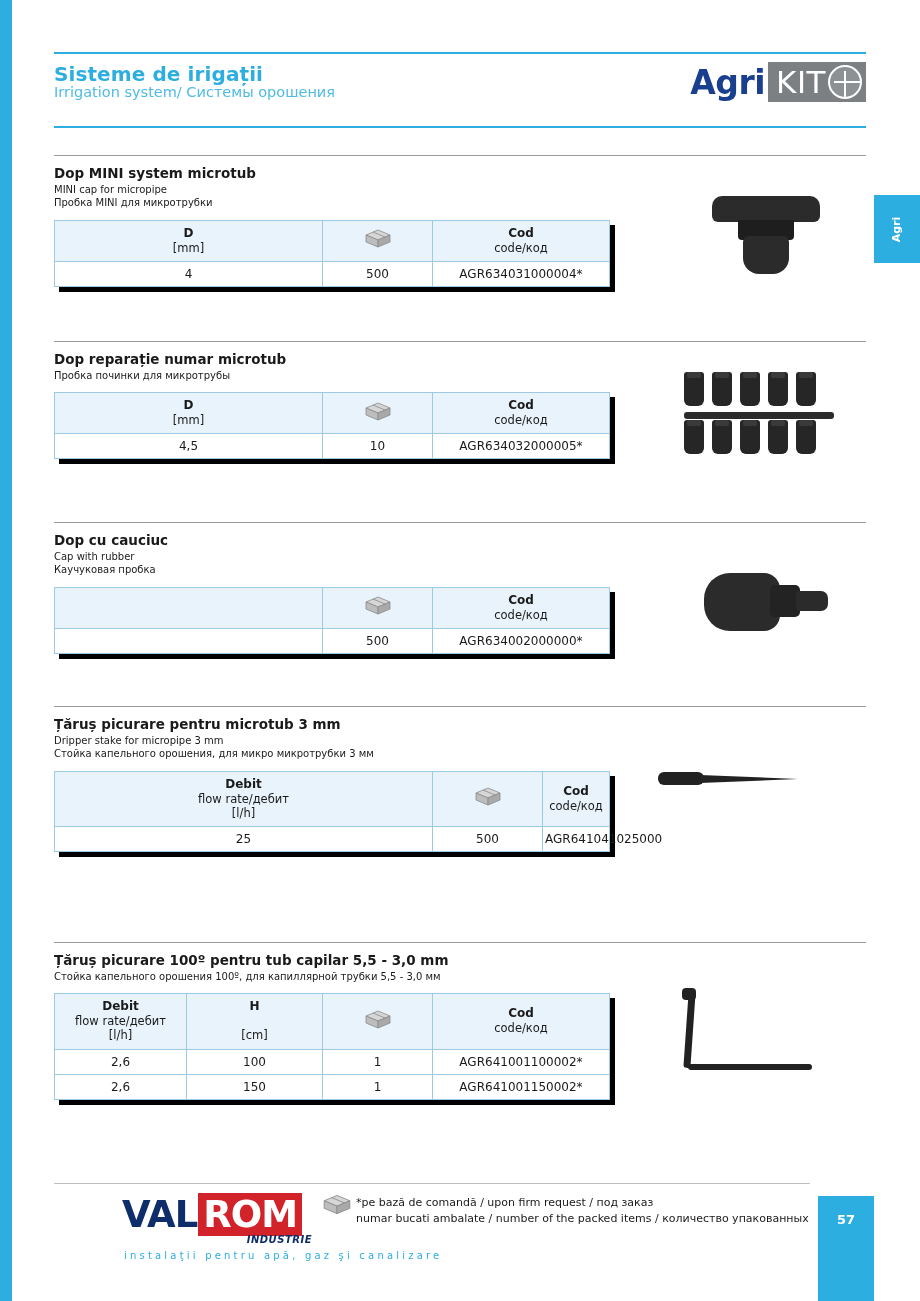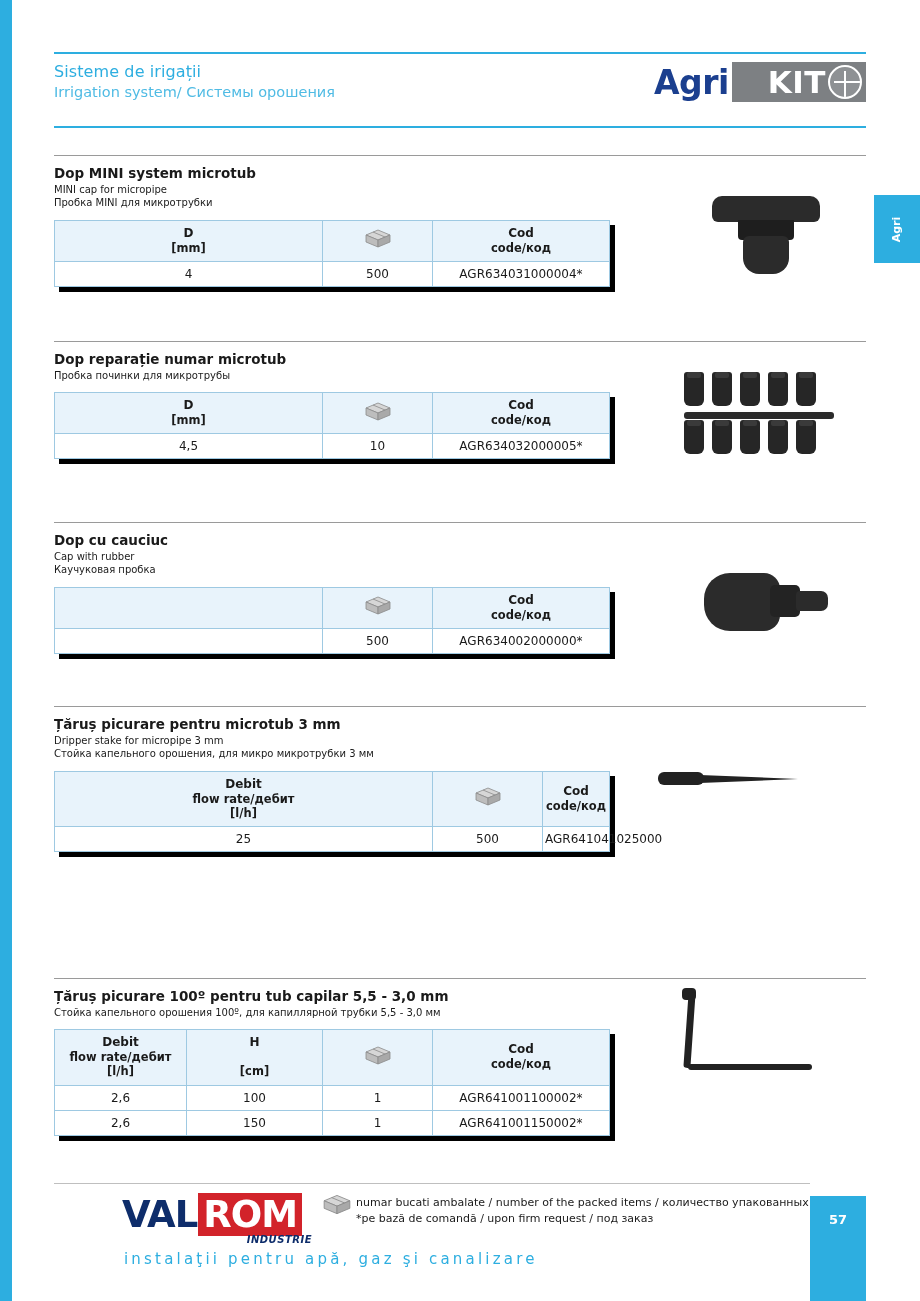--- a/index.html
+++ b/index.html
@@ -28,22 +28,22 @@
   }
   .header-rule-bottom {
     position: absolute;
     left: 54px; top: 126px;
     width: 812px; height: 2px;
     background: #2daee0;
   }
   .header-title {
     position: absolute;
     left: 54px; top: 62px;
-    font-size: 16px;
-    font-weight: normal;
+    font-size: 20px;
+    font-weight: bold;
     color: #2daee0;
     letter-spacing: .1px;
   }
   .header-sub {
     position: absolute;
     left: 54px; top: 84px;
     font-size: 14.5px;
     color: #4fbbe4;
     font-weight: normal;
   }
@@ -66,24 +66,23 @@
   .logo-kitbox {
     display: flex;
     align-items: center;
     background: #7d8083;
     height: 40px;
     padding: 0 4px 0 8px;
     margin-left: 3px;
   }
   .logo-kit {
     font-size: 31px;
-    font-weight: bold;
+    font-weight: normal;
     color: #ffffff;
     letter-spacing: 0.5px;
-    margin-left: 28px;
   }
   .logo-circle {
     width: 34px; height: 34px;
     border-radius: 50%;
     background: #8e9194;
     border: 2px solid #ffffff;
     margin-left: 2px;
     position: relative;
     overflow: hidden;
   }
@@ -166,21 +165,21 @@
     font-size: 12px;
     padding: 0;
   }
   table.spec thead th {
     background: #e8f3fb;
     font-weight: bold;
     padding: 5px 2px 6px;
     line-height: 1.25;
   }
   table.spec thead th .sub {
-    font-weight: bold;
+    font-weight: normal;
     font-size: 11.5px;
     display: block;
   }
   table.spec tbody td {
     background: #ffffff;
     padding: 5px 2px;
     font-size: 12px;
   }
 
   
@@ -326,38 +325,38 @@
     font-style: italic;
     font-weight: bold;
     color: #0e2d6b;
     text-align: right;
     letter-spacing: .5px;
     margin-top: 1px;
   }
   .valrom-tag {
     position: absolute;
     left: 124px; top: 1250px;
-    font-size: 15px;
+    font-size: 10px;
     color: #2daee0;
     letter-spacing: 3.2px;
   }
   .foot-note {
     position: absolute;
     left: 356px; top: 1195px;
     font-size: 11px;
     color: #1a1a1a;
     line-height: 1.45;
   }
   .foot-box-icon {
     position: absolute;
     left: 322px; top: 1192px;
   }
   .page-box {
     position: absolute;
-    right: 54px; top: 1196px;
+    right: 46px; top: 1196px;
     width: 56px; height: 105px;
     background: #2daee0;
     color: #ffffff;
     font-size: 13px;
     font-weight: bold;
     text-align: center;
     padding-top: 16px;
   }
 </style>
 </head>
@@ -570,21 +569,21 @@
     </table>
   </div>
 </div>
 <div class="prod-img" style="left:658px; top:766px;">
   <div class="stake">
     <div class="barrel"></div>
       <div class="needle"></div>
   </div>
 </div>
 
-<div class="section" style="top:942px;margin-top:36px;">
+<div class="section" style="top:942px;">
   <div class="sec-rule"></div>
   <div class="sec-title">Țăruș picurare 100º pentru tub capilar 5,5 - 3,0 mm</div>
   <div class="sec-sub">Стойка капельного орошения 100º, для капиллярной трубки 5,5 - 3,0 мм</div>
   <div class="tbl-wrap" style="width:556px;">
     <div class="tbl-shadow"></div>
     <table class="spec" style="width:556px;">
       <thead>
         <tr>
           <th style="width:132px;">
             <span>Debit</span>
@@ -647,19 +646,19 @@
 
 <div class="foot-box-icon">
   <svg width="30" height="24" viewBox="0 0 28 22">
     <polygon points="2,8 14,3 26,8 14,13" fill="#d6d6d6" stroke="#8a8a8a" stroke-width="0.8"></polygon>
     <polygon points="2,8 14,13 14,20 2,15" fill="#bdbdbd" stroke="#8a8a8a" stroke-width="0.8"></polygon>
     <polygon points="26,8 14,13 14,20 26,15" fill="#a9a9a9" stroke="#8a8a8a" stroke-width="0.8"></polygon>
     <path d="M9,5 L21,10" stroke="#8a8a8a" stroke-width="0.8" fill="none"></path>
   </svg>
 </div>
 <div class="foot-note">
+  <div>*pe bază de comandă / upon firm request / под заказ</div>
   <div>numar bucati ambalate / number of the packed items / количество упакованных</div>
-  <div>*pe bază de comandă / upon firm request / под заказ</div>
 </div>
 
 <div class="page-box">
   <span>57</span>
 </div>
 
 </body></html>

